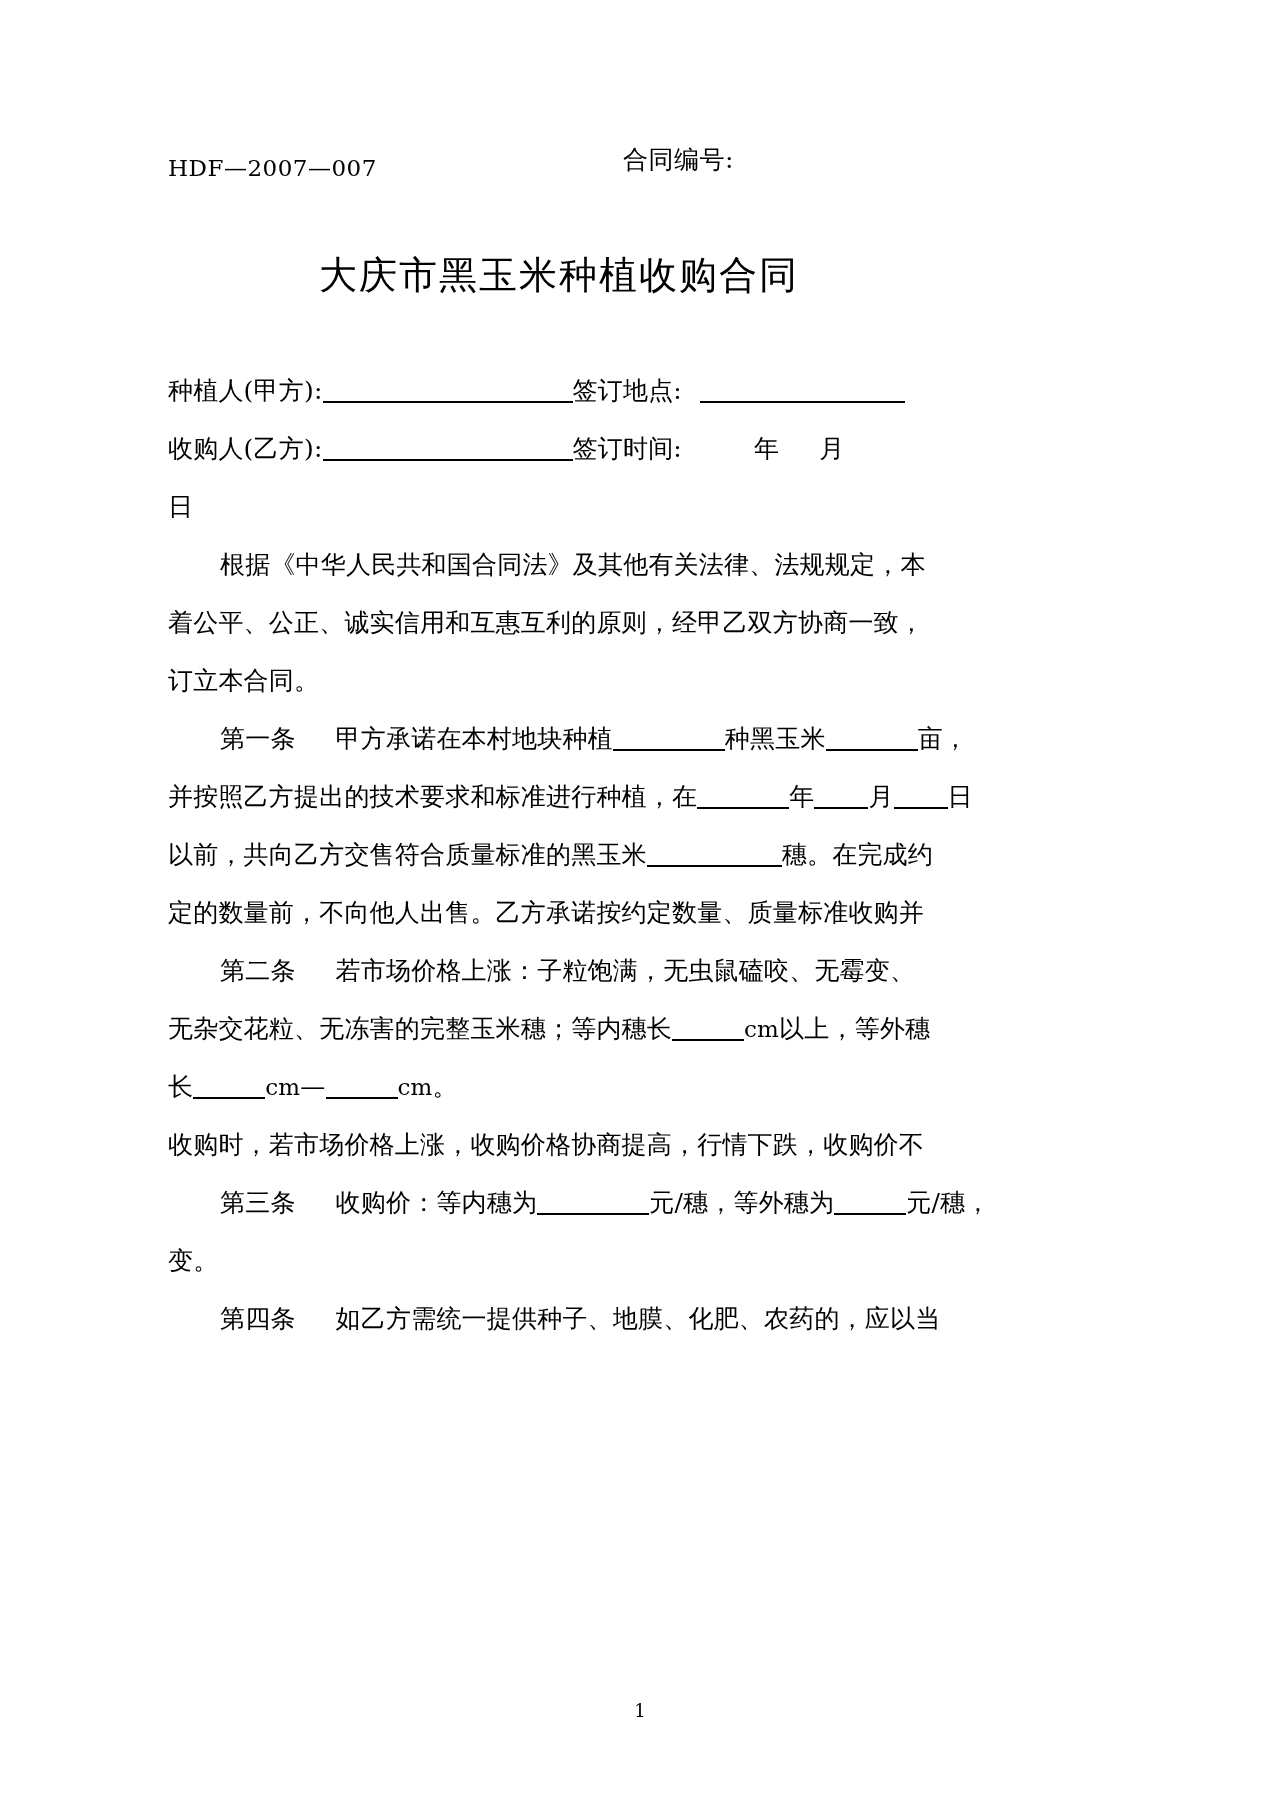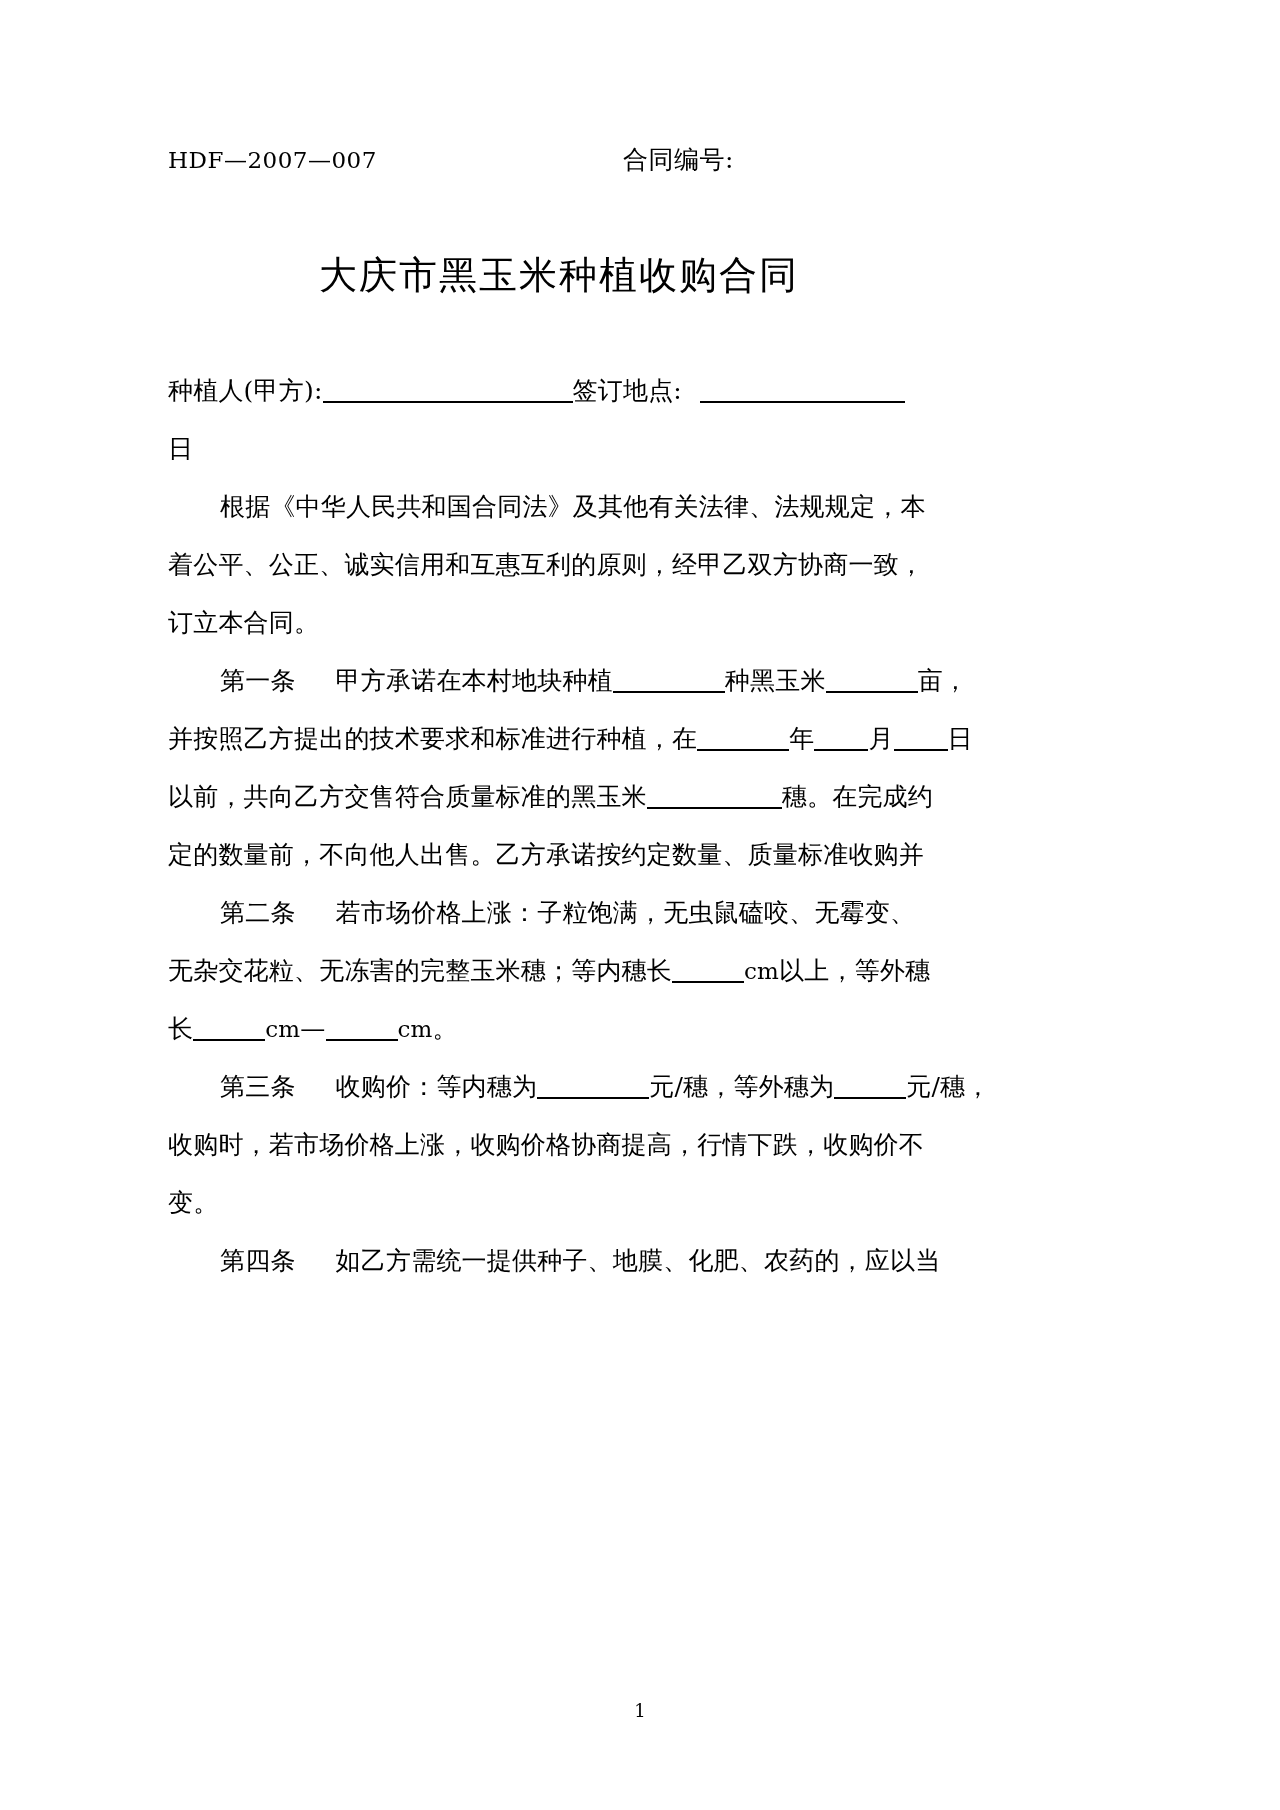--- a/index.html
+++ b/index.html
@@ -101,20 +101,21 @@
   .b-sm  { width: 72px; }
   .b-smp { width: 92px; }
   .b-md  { width: 112px; }
   .b-lg  { width: 135px; }
   .b-xl  { width: 205px; }
   .b-xxl { width: 250px; }
 
   .latin {
     font-family: "DejaVu Serif", "Liberation Serif", serif;
     font-size: 23px;
+    margin-top: 8px;
   }
 
   
   .page-number {
     position: absolute;
     left: 0;
     right: 0;
     top: 1700px;
     text-align: center;
     font-size: 18px;
@@ -133,20 +134,23 @@
     </div>
 
     <div class="doc-title">大庆市黑玉米种植收购合同</div>
 
     <div class="body-block">
 
       <div class="line">
         <span>种植人(甲方):</span><span class="blank b-xxl"></span><span>签订地点:</span><span class="gap-sm"></span><span class="blank b-xl"></span>
       </div>
 
+      <div class="line">
+        <span>收购人(乙方):</span><span class="blank b-xxl"></span><span>签订时间:</span><span class="gap-lg"></span><span>年</span><span class="gap-md"></span><span>月</span>
+      </div>
 
       <div class="line">
         <span>日</span>
       </div>
 
       <div class="para-line">
         <span class="indent"></span><span>根据《中华人民共和国合同法》及其他有关法律、法规规定，本</span>
       </div>
       <div class="para-line">
         <span>着公平、公正、诚实信用和互惠互利的原则，经甲乙双方协商一致，</span>
@@ -172,24 +176,24 @@
         <span class="indent"></span><span>第二条</span><span class="gap-md"></span><span>若市场价格上涨：子粒饱满，无虫鼠磕咬、无霉变、</span>
       </div>
       <div class="line">
         <span>无杂交花粒、无冻害的完整玉米穗；等内穗长</span><span class="blank b-sm"></span><span class="latin">cm</span><span>以上，等外穗</span>
       </div>
       <div class="line">
         <span>长</span><span class="blank b-sm"></span><span class="latin">cm</span><span>—</span><span class="blank b-sm"></span><span class="latin">cm</span><span>。</span>
       </div>
 
       <div class="line">
+        <span>收购时，若市场价格上涨，收购价格协商提高，行情下跌，收购价不</span>
+      </div>
+      <div class="line">
         <span class="indent"></span><span>第三条</span><span class="gap-md"></span><span>收购价：等内穗为</span><span class="blank b-md"></span><span>元/穗，</span><span>等外穗为</span><span class="blank b-sm"></span><span>元/穗，</span>
-      </div>
-      <div class="line">
-        <span>收购时，若市场价格上涨，收购价格协商提高，行情下跌，收购价不</span>
       </div>
       <div class="line">
         <span>变。</span>
       </div>
 
       <div class="line">
         <span class="indent"></span><span>第四条</span><span class="gap-md"></span><span>如乙方需统一提供种子、地膜、化肥、农药的，应以当</span>
       </div>
 
     </div>

